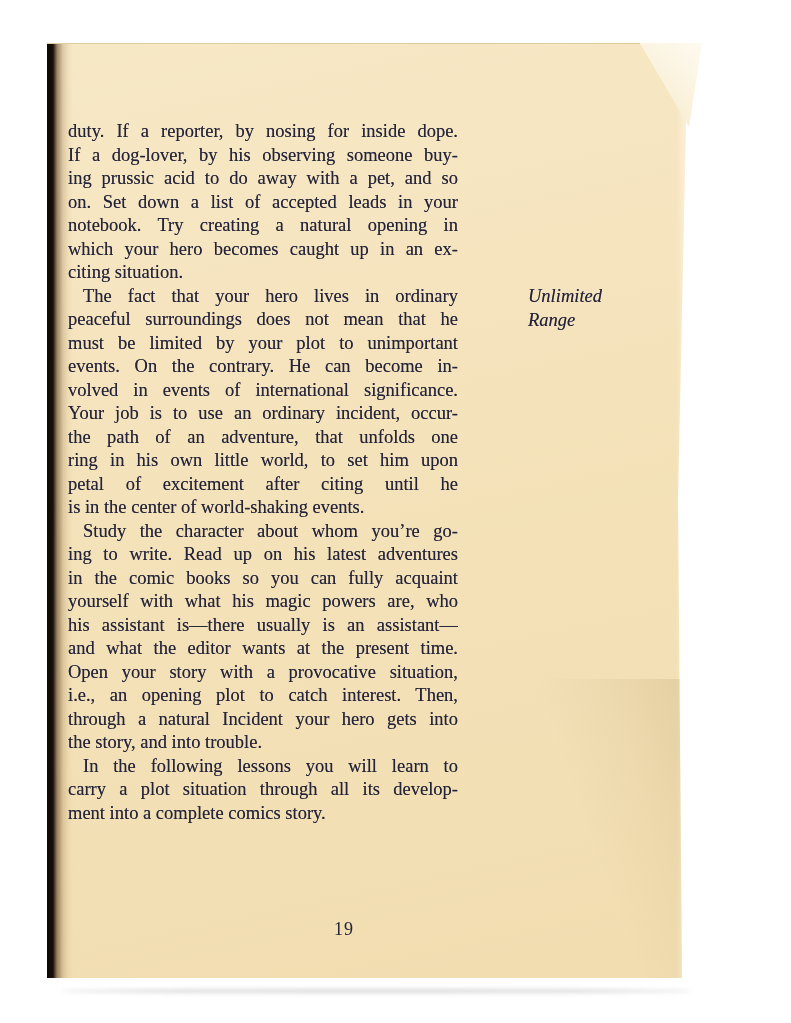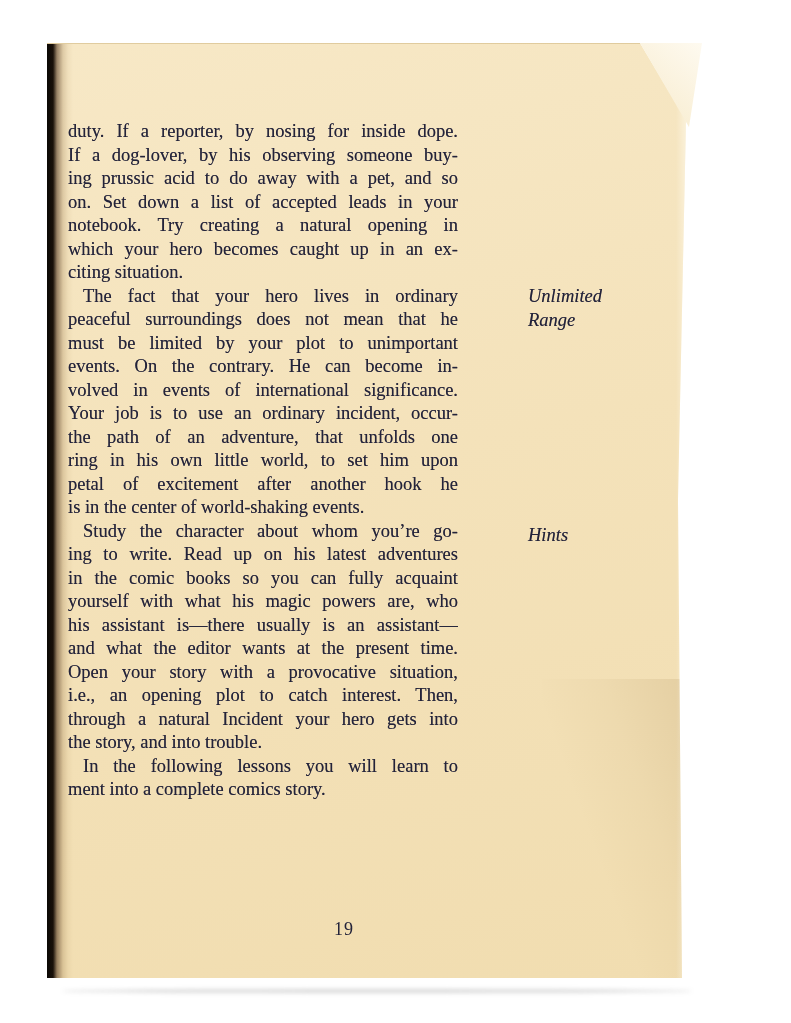--- a/index.html
+++ b/index.html
@@ -144,51 +144,51 @@
 
       <div class="para indented">
         <span class="jline">The fact that your hero lives in ordinary</span>
         <span class="jline">peaceful surroundings does not mean that he</span>
         <span class="jline">must be limited by your plot to unimportant</span>
         <span class="jline">events. On the contrary. He can become in-</span>
         <span class="jline">volved in events of international significance.</span>
         <span class="jline">Your job is to use an ordinary incident, occur-</span>
         <span class="jline">the path of an adventure, that unfolds one</span>
         <span class="jline">ring in his own little world, to set him upon</span>
-        <span class="jline">petal of excitement after another hook he</span>
+        <span class="jline">petal of excitement after citing until he</span>
         <span class="jline lastline">is in the center of world-shaking events.</span>
       </div>
 
       <div class="para indented">
         <span class="jline">Study the character about whom you’re go-</span>
         <span class="jline">ing to write. Read up on his latest adventures</span>
         <span class="jline">in the comic books so you can fully acquaint</span>
         <span class="jline">yourself with what his magic powers are, who</span>
         <span class="jline">his assistant is—there usually is an assistant—</span>
         <span class="jline">and what the editor wants at the present time.</span>
         <span class="jline">Open your story with a provocative situation,</span>
         <span class="jline">i.e., an opening plot to catch interest. Then,</span>
         <span class="jline">through a natural Incident your hero gets into</span>
         <span class="jline lastline">the story, and into trouble.</span>
       </div>
 
       <div class="para indented">
         <span class="jline">In the following lessons you will learn to</span>
+        <span class="jline">carry a plot situation through all its develop-</span>
         <span class="jline lastline">ment into a complete comics story.</span>
       </div>
 
     </div>
 
     <div class="margin-note note-1">
       <div>Unlimited</div>
       <div>Range</div>
     </div>
 
     <div class="margin-note note-2">
-      <div>Hints</div>
     </div>
 
     <div class="page-number">19</div>
   </div>
 
   <div class="corner-fold"></div>
   <div class="bottom-shadow"></div>
 
 </div>
 

